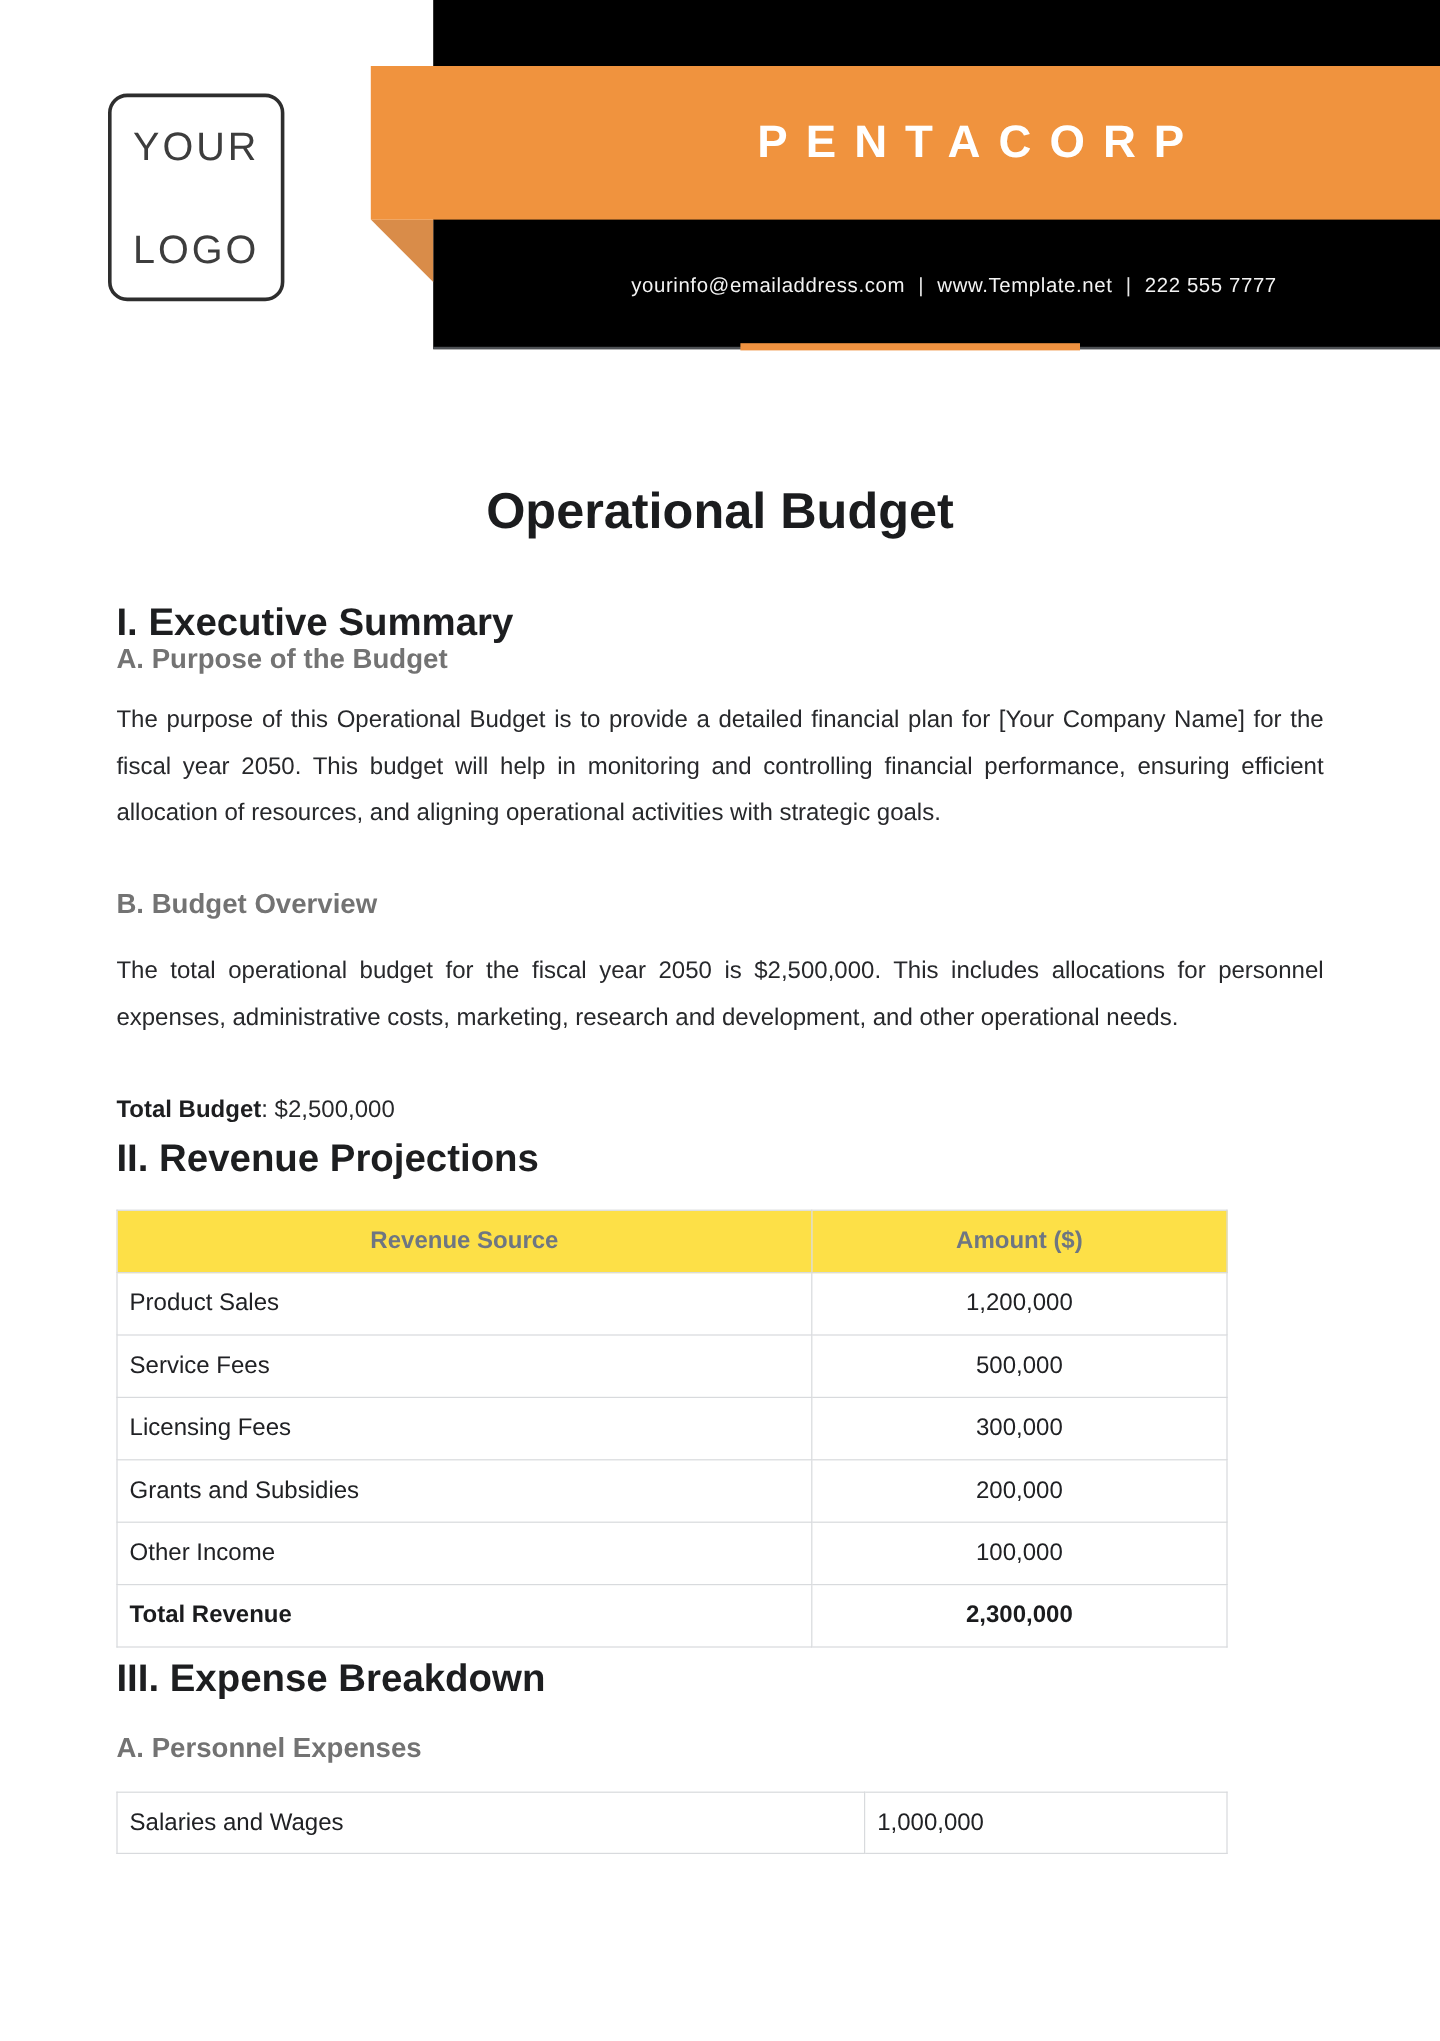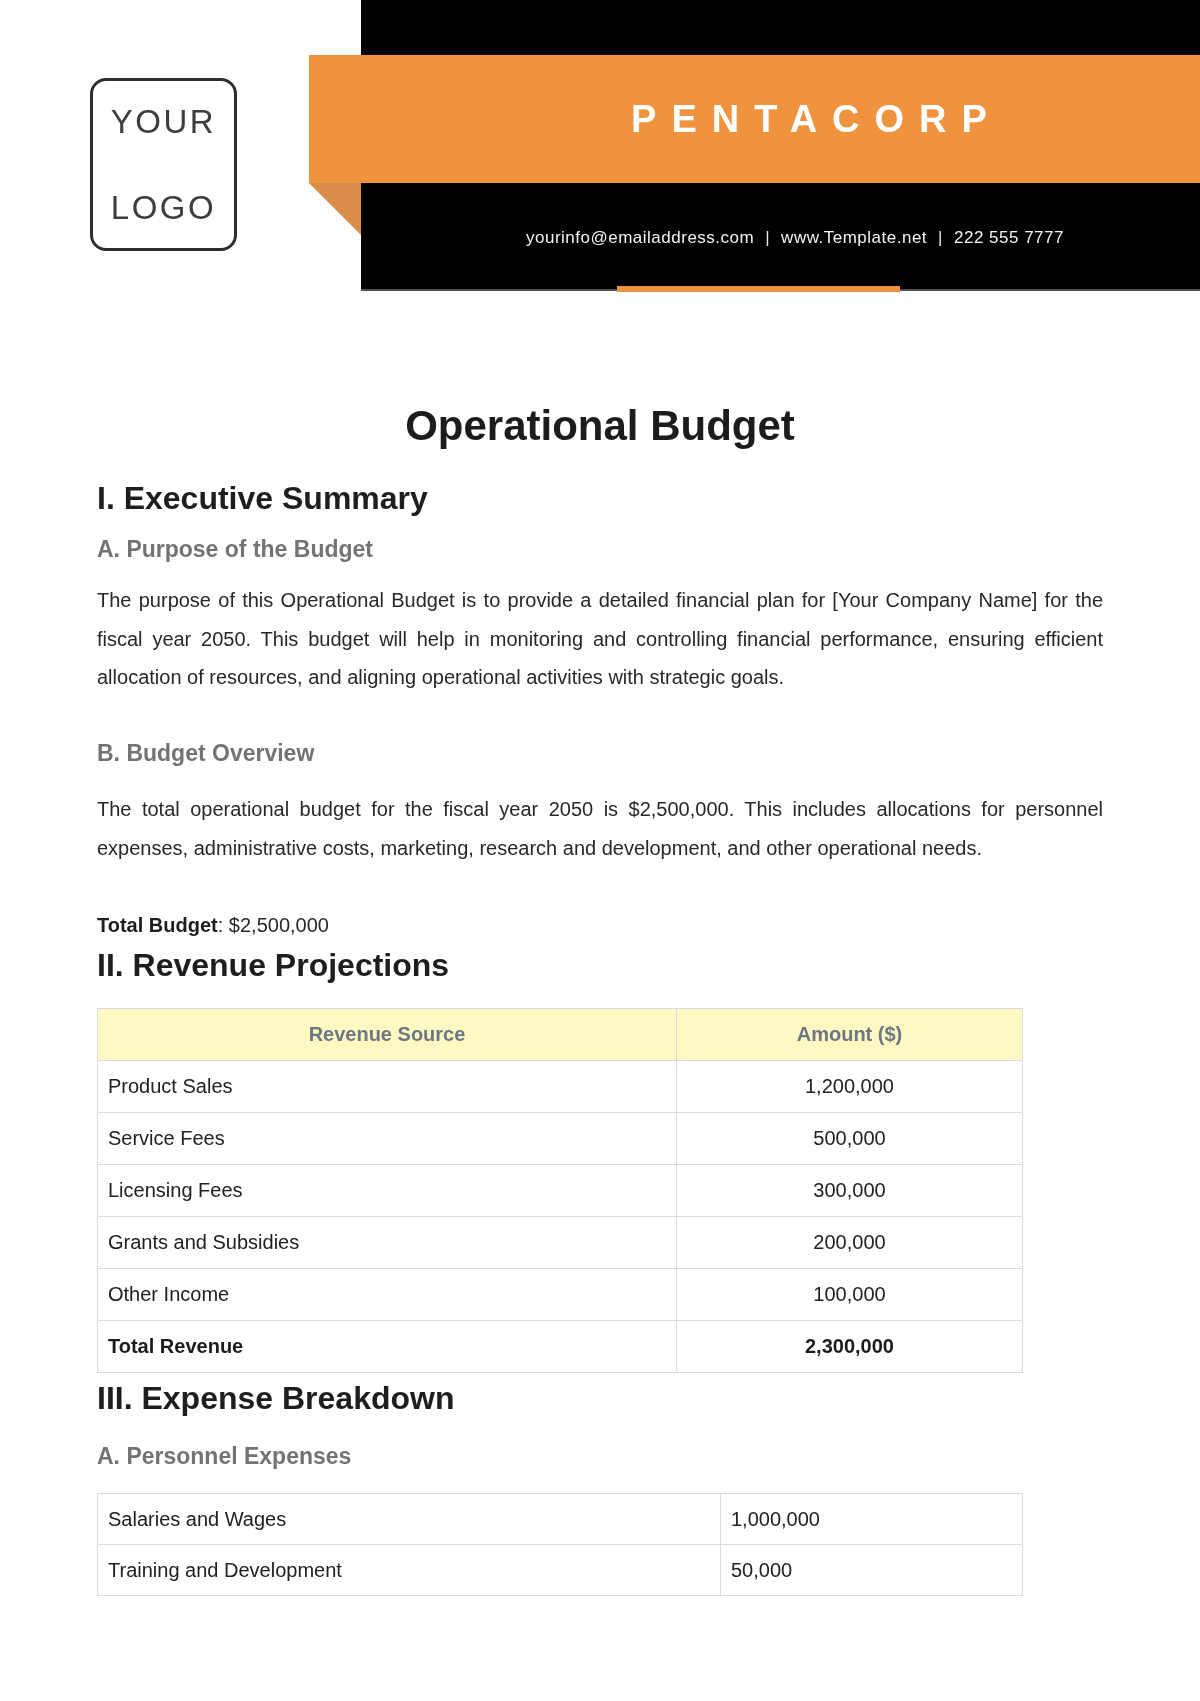--- a/index.html
+++ b/index.html
@@ -19,36 +19,36 @@
     position:absolute;left:90px;top:78px;width:147px;height:173px;box-sizing:border-box;
     border:3px solid #2e2e2e;border-radius:16px;background:#fff;
     display:flex;flex-direction:column;align-items:center;justify-content:center;z-index:3;gap:44px;
   }
   .logo-box span{font-size:33px;line-height:42px;letter-spacing:2.5px;color:#3d3d3d;font-weight:400;}
   
   .doc-title{position:absolute;left:97px;top:402px;width:1006px;text-align:center;font-size:42px;font-weight:700;color:#1b1c1e;}
   .h2{position:absolute;left:97px;font-size:32px;font-weight:700;color:#1d1e20;white-space:nowrap;}
   .h3{position:absolute;left:97px;font-size:23px;font-weight:700;color:#737373;white-space:nowrap;}
   .para{position:absolute;left:97px;width:1006px;font-size:20px;line-height:38.5px;text-align:justify;color:#27282b;}
-  .h2.s1{top:480px;}
+  .h2.s1{top:500px;}
   .h3.a1{top:536px;}
   .para.p1{top:581px;}
   .h3.b1{top:740px;}
   .para.p2{top:790px;}
   .total-line{position:absolute;left:97px;top:914px;font-size:20px;color:#27282b;}
   .total-line .lbl{font-weight:700;color:#1d1e20;}
   .h2.s2{top:947px;}
   .h2.s3{top:1380px;}
   .h3.c1{top:1443px;}
   
   table{border-collapse:collapse;table-layout:fixed;position:absolute;left:97px;width:925px;background:#fff;}
   .tbl-revenue{top:1008px;}
   .tbl-expense{top:1493px;}
   th,td{border:1px solid #D8DADD;font-size:20px;padding:0;box-sizing:border-box;}
-  th{background:#fef9c3;color:#6E7682;font-weight:700;text-align:center;height:52px;}
+  th{background:#fde047;color:#6E7682;font-weight:700;text-align:center;height:52px;}
   td{color:#202124;font-weight:400;}
   .tbl-revenue tr{height:52px;}
   .tbl-expense tr{height:51px;}
   .tbl-expense tr.head{height:52px;}
   td.c1{text-align:left;padding-left:10px;}
   .tbl-revenue td.c2{text-align:center;}
   .tbl-expense td.c2{text-align:left;padding-left:10px;}
   tr.total td{font-weight:700;color:#1b1c1e;}
   .tbl-revenue col.w1{width:579px;} .tbl-revenue col.w2{width:346px;}
   .tbl-expense col.w1{width:623px;} .tbl-expense col.w2{width:302px;}
@@ -122,18 +122,14 @@
 <table class="tbl-expense">
   <colgroup>
       <col class="w1">
       <col class="w2">
     </colgroup>
   <tbody>
   <tr>
     <td class="c1">Salaries and Wages</td>
     <td class="c2">1,000,000</td>
   </tr>
-  <tr>
-    <td class="c1">Training and Development</td>
-    <td class="c2">50,000</td>
-  </tr>
 </tbody>
   </table>
 
 </body></html>

